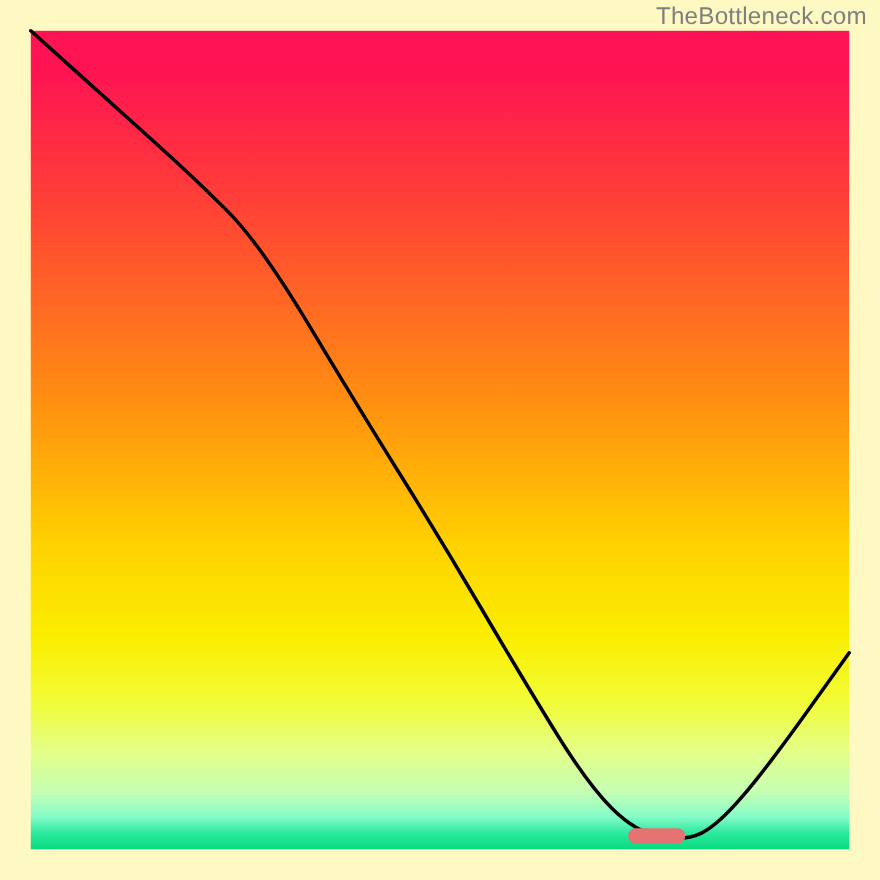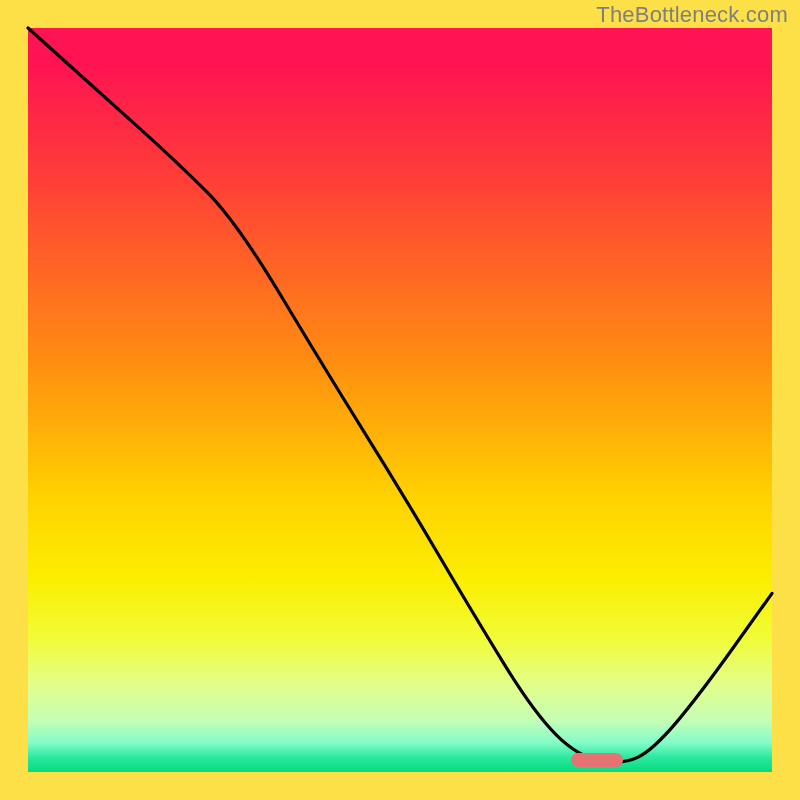--- a/index.html
+++ b/index.html
@@ -10,21 +10,21 @@
     background: #000;
     font-family: Arial, Helvetica, sans-serif;
     overflow: hidden;
   }
   .frame {
     position: absolute;
     left: 0;
     top: 0;
     width: 800px;
     height: 800px;
-    background: #fde047;
+    background: #fef9c3;
   }
   .watermark {
     position: absolute;
     top: 2px;
     right: 12px;
     color: #7f7f7f;
     font-size: 22px;
     font-weight: 500;
     letter-spacing: 0.2px;
   }

